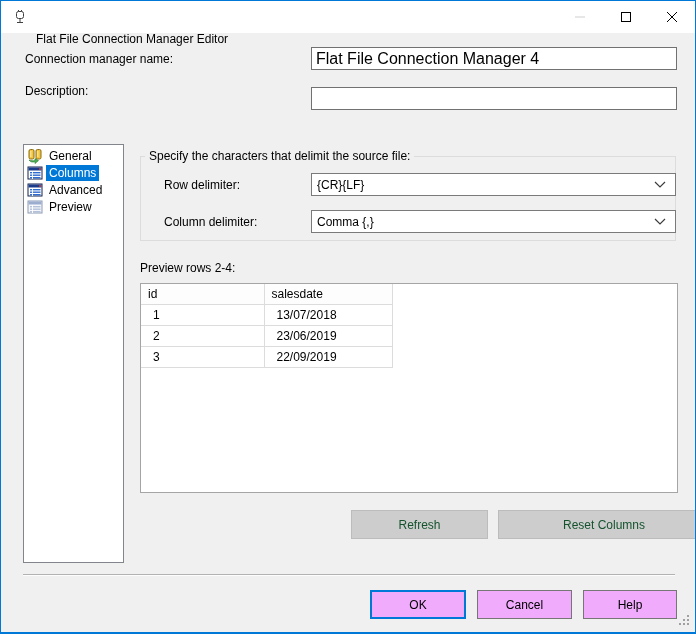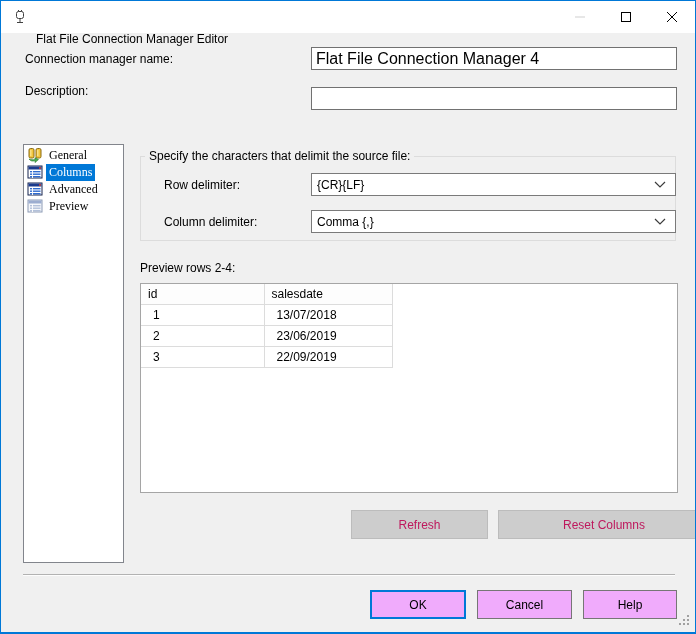--- a/index.html
+++ b/index.html
@@ -36,21 +36,21 @@
     padding: 0 4px; outline: none;
   }
 
   
   .sidebar {
     position: absolute; left: 22px; top: 143px;
     width: 101px; height: 419px;
     background: #fff; border: 1px solid #82858c;
     padding-top: 2px;
   }
-  .side-item { height: 17px; display: flex; align-items: flex-start; cursor: default; font-family: Liberation Serif, serif; }
+  .side-item { height: 17px; display: flex; align-items: flex-end; cursor: default; }
   .side-item .icon { margin-left: 3px; width: 16px; height: 16px; display: flex; align-items: center; justify-content: center; flex: 0 0 auto; }
   .side-item .lbl { margin-left: 3px; padding: 1px 3px; white-space: nowrap; }
   .side-item.selected .lbl { background: #0078d7; color: #fff; }
 
   
   .groupbox {
     position: absolute; left: 139px; top: 155px;
     width: 536px; height: 85px;
     border: 1px solid #dcdcdc;
   }
@@ -85,21 +85,21 @@
 
   
   .btn {
     position: absolute; height: 29px;
     background: #f0abfc; border: 1px solid #767676;
     font-family: "Liberation Sans", sans-serif; font-size: 12px;
     display: flex; align-items: center; justify-content: center;
     cursor: default;
   }
   .btn.default { border: 2px solid #0078d7; }
-  .btn.disabled { background: #cdcdcd; border-color: #bcbcbc; color: #be185d; }
+  .btn.disabled { background: #cdcdcd; border-color: #bcbcbc; color: #14532d; }
 
   .separator {
     position: absolute; left: 22px; top: 573px; width: 652px; height: 2px;
     border-top: 1px solid #b2b2b2; border-bottom: 1px solid #fdfdfd;
   }
 
   .resize-grip { position: absolute; right: 5px; bottom: 3px; }
 </style>
 </head>
 <body>

